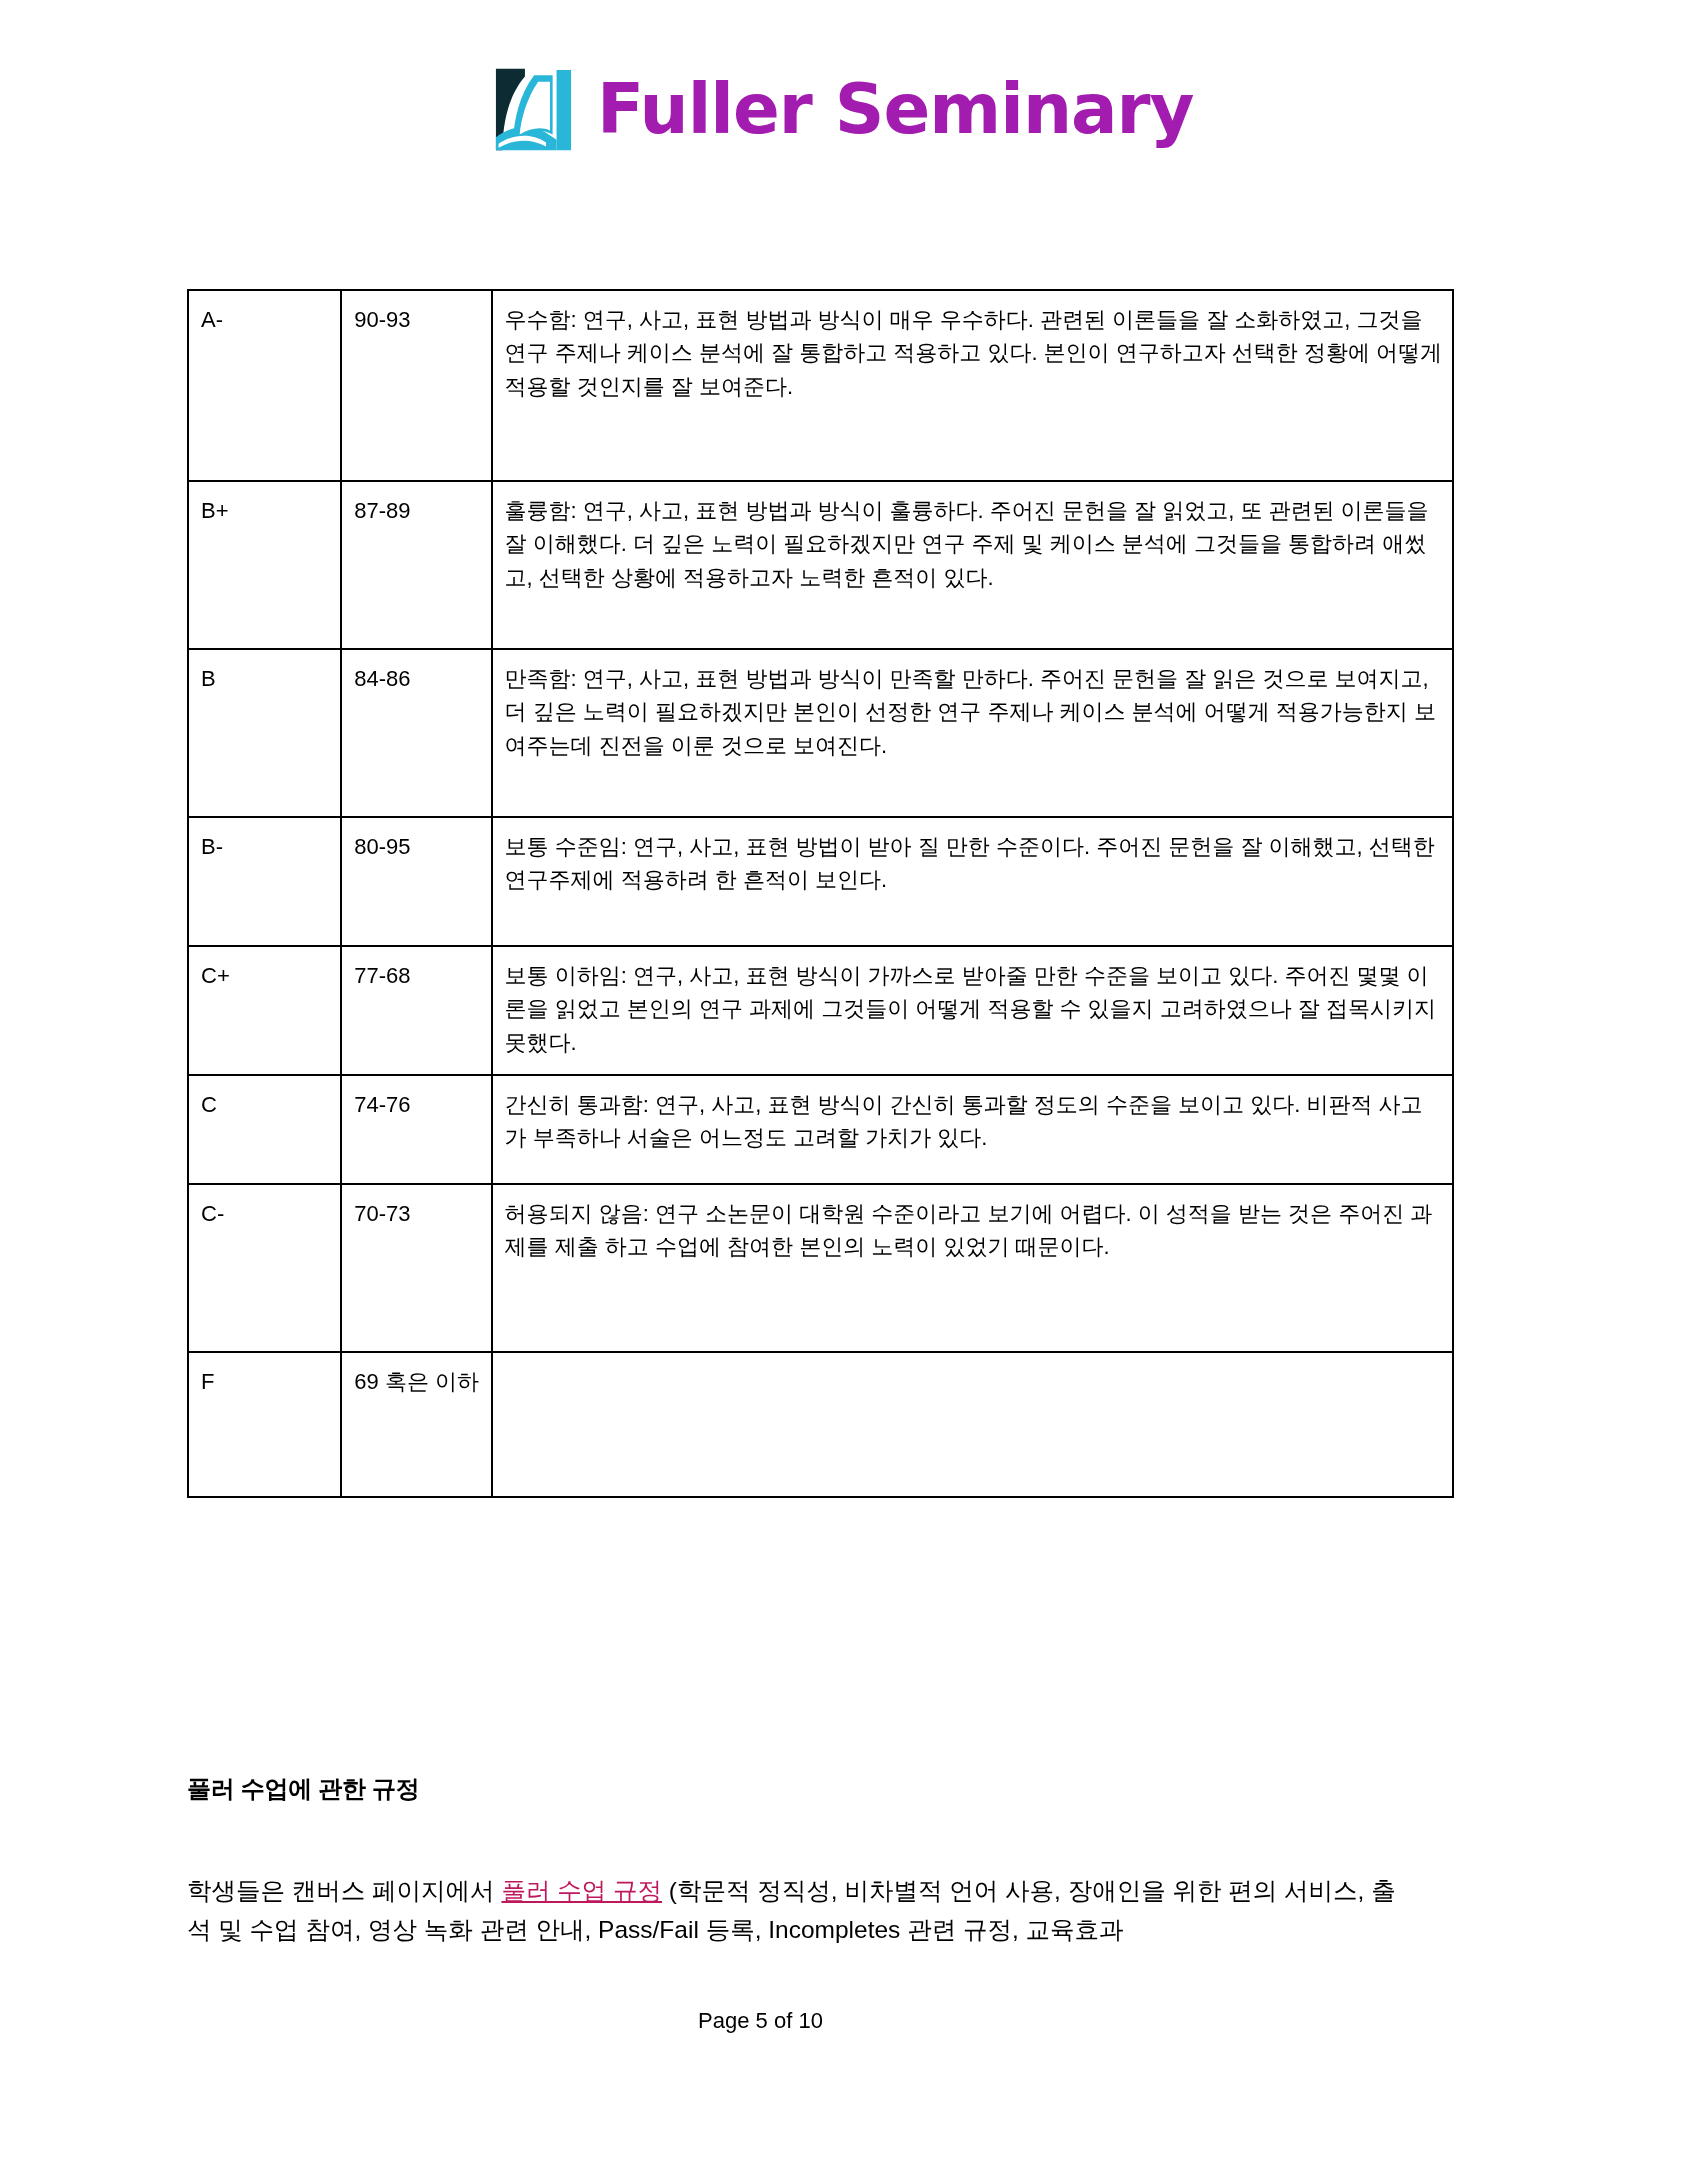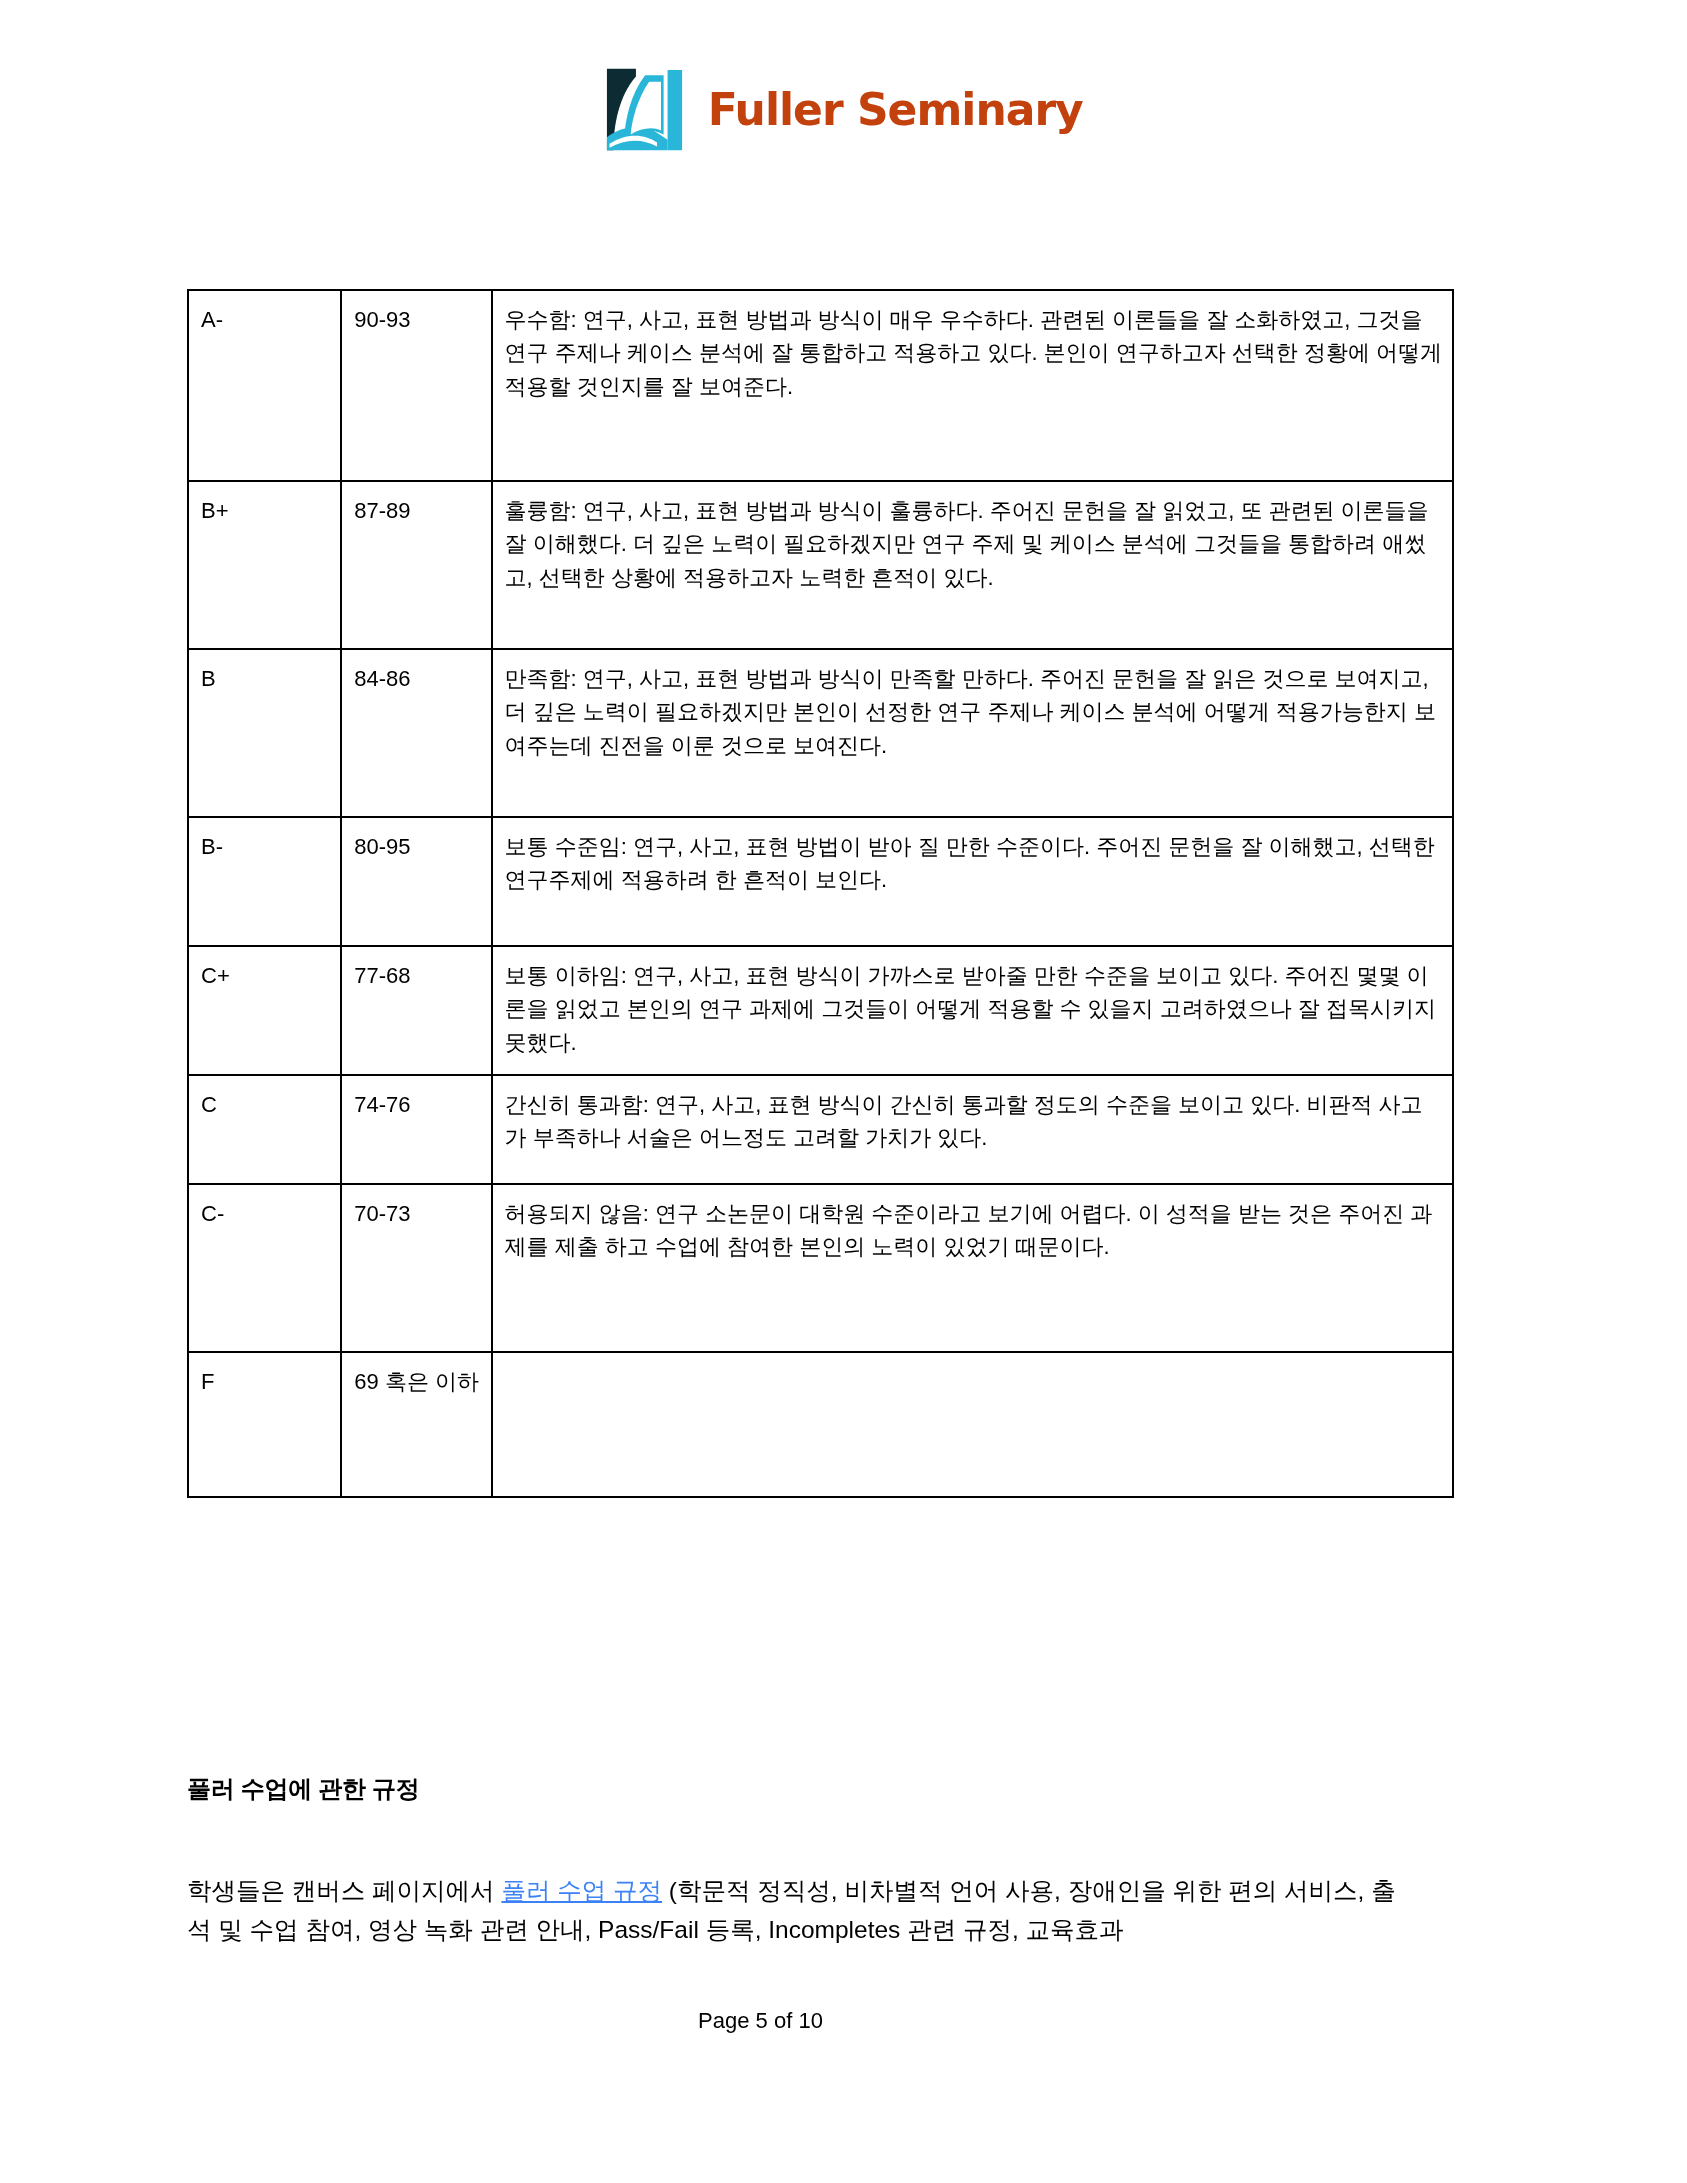--- a/index.html
+++ b/index.html
@@ -28,24 +28,24 @@
     gap: 22.5px;
   }
   .logo-mark {
     width: 81px;
     height: 87px;
     display: block;
     flex: none;
   }
   .logo-wordmark {
     font-family: "DejaVu Sans", "Liberation Sans", sans-serif;
-    font-size: 44px;
+    font-size: 69px;
     font-weight: 700;
     letter-spacing: -1px;
-    color: #c2410c;
+    color: #a21caf;
     line-height: 1;
     white-space: nowrap;
   }
 
   
   .grade-table {
     position: absolute;
     left: 187px;
     top: 289px;
     width: 1196px;
@@ -86,21 +86,21 @@
     left: 187px;
     top: 1846px;
     width: 1211px;
     font-size: 24.5px;
     line-height: 1.62;
     color: #000000;
     font-family: "Liberation Sans", "DejaVu Sans", sans-serif;
   }
   .body-paragraph a,
   .inline-link {
-    color: #3b82f6;
+    color: #be185d;
     text-decoration: underline;
     margin-top: 24px;
   }
 
   
   .page-footer {
     position: absolute;
     left: 0;
     top: 2008px;
     width: 1521px;

